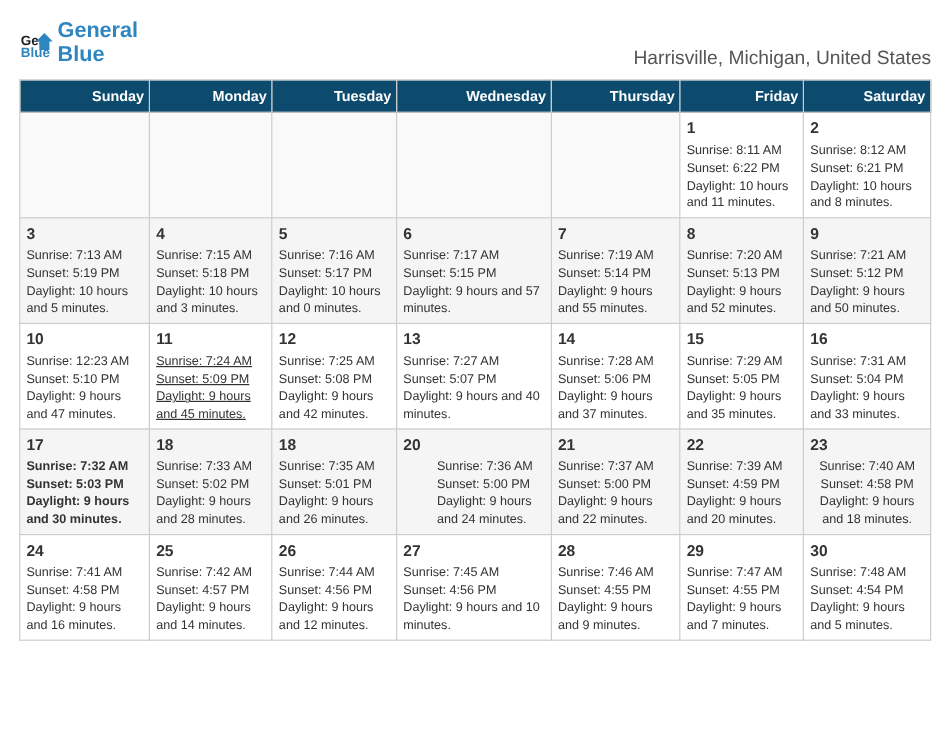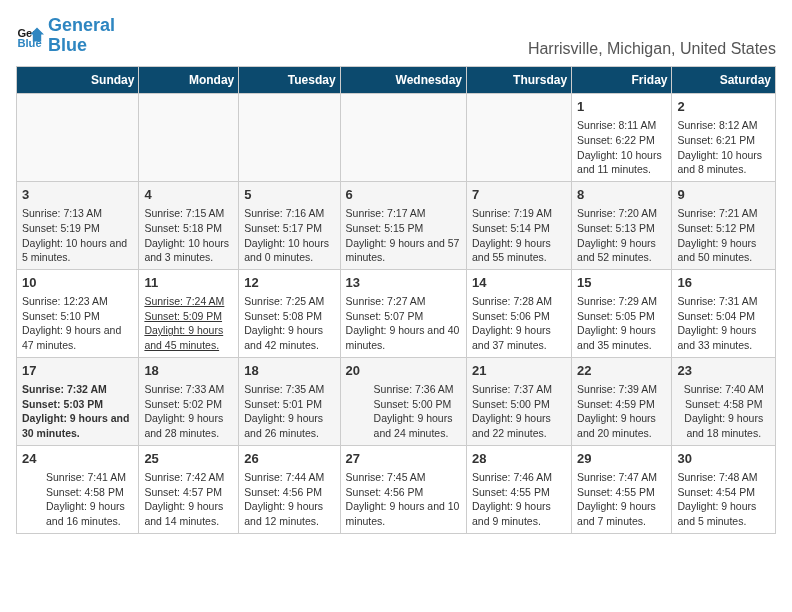--- a/index.html
+++ b/index.html
@@ -264,21 +264,21 @@
         <td>
           <span class="day-num">23</span>
           <div class="day-info" style="white-space: pre-line; text-align: center;">Sunrise: 7:40 AM
 Sunset: 4:58 PM
 Daylight: 9 hours and 18 minutes.</div>
         </td>
       </tr>
       <tr>
         <td>
           <span class="day-num">24</span>
-          <div class="day-info" style="white-space: pre-line; margin-left: 24px;">Sunrise: 7:41 AM
+          <div class="day-info" style="white-space: pre-line;">Sunrise: 7:41 AM
 Sunset: 4:58 PM
 Daylight: 9 hours and 16 minutes.</div>
         </td>
         <td>
           <span class="day-num">25</span>
           <div class="day-info" style="white-space: pre-line;">Sunrise: 7:42 AM
 Sunset: 4:57 PM
 Daylight: 9 hours and 14 minutes.</div>
         </td>
         <td>

